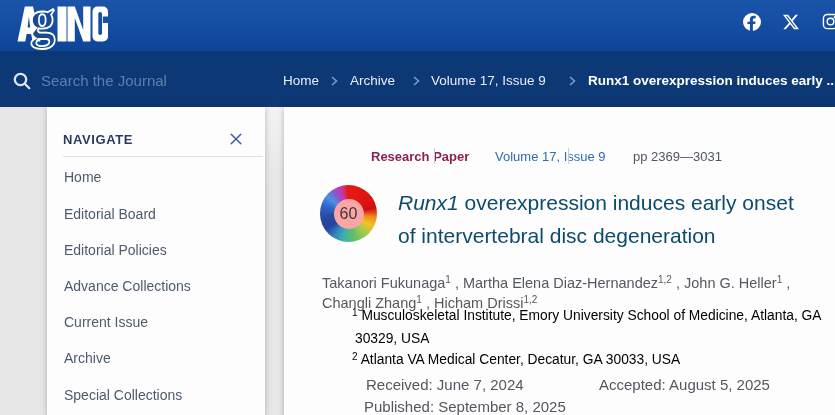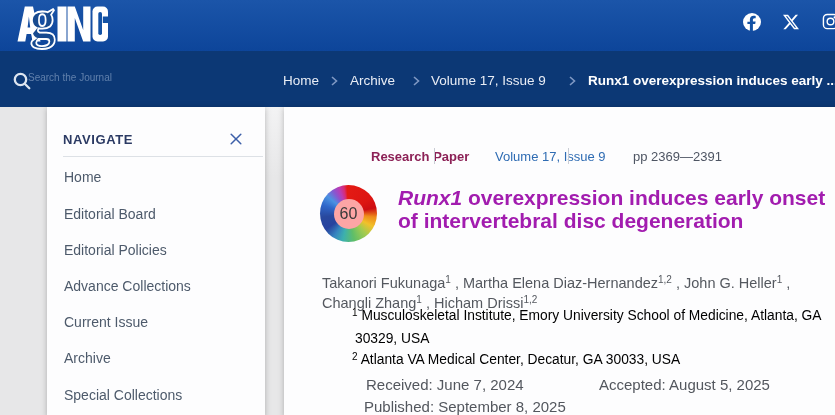--- a/index.html
+++ b/index.html
@@ -19,21 +19,21 @@
   .navitem { position:absolute; left:64px; font-size:14px; color:#4d5a6b; white-space:nowrap; }
   .bc { position:absolute; top:72.5px; font-size:13.5px; color:#e9edf5; white-space:nowrap; }
   .bc b { color:#fff; }
   .meta { position:absolute; top:148.5px; font-size:13px; white-space:nowrap;margin-left:48px; }
   .rp { color:#8c2156; font-weight:bold; }
   .vol { color:#2f6cb3; }
   .pp { color:#4e5563; }
   .vbar { position:absolute; top:147.5px; width:1px; height:16px; background:#c9ccd4; }
   .badge { position:absolute; left:320px; top:185px; width:57px; height:57px; }
   .title { position:absolute; left:398px; top:186px; font-size:21px;
-    font-weight:bold; color:#a21caf; line-height:23px; white-space:nowrap; }
+    font-weight:normal; color:#0c4a6e; line-height:33px; white-space:nowrap; }
   .authors { position:absolute; left:322px; top:253.5px; font-size:14.5px;
     color:#54585f; line-height:20.2px; white-space:nowrap;margin-top:19px; }
   sup { font-size:10px; line-height:0; vertical-align:baseline; position:relative; top:-4.5px; }
   .affil { position:absolute; font-size:13.8px; color:#000000; white-space:nowrap; }
   .dates { position:absolute; font-size:15px; color:#53575e; white-space:nowrap;margin-left:44px; }
 </style>
 </head>
 <body>
 <div class="topbar">
   <svg style="position:absolute;left:0;top:0" width="130" height="56" viewBox="0 0 130 56">
@@ -61,21 +61,21 @@
     <circle cx="17.8" cy="6.2" r="1.5" fill="#fff" stroke="none"></circle>
   </svg>
 </div>
 <div class="navbar">
   <svg style="position:absolute; left:13px; top:72px" width="17" height="17" viewBox="0 0 17 17" fill="none" stroke="#ccd5e3" stroke-width="2" stroke-linecap="round"></svg>
 </div>
 <svg style="position:absolute; left:13px; top:72px" width="18" height="18" viewBox="0 0 18 18" fill="none" stroke="#dde5f0" stroke-width="2.3" stroke-linecap="round">
   <circle cx="7.5" cy="7.5" r="5.7"></circle>
   <line x1="12" y1="12" x2="16.3" y2="16.3"></line>
 </svg>
-<div style="position:absolute; left:28px; top:72px; font-size:10px; color:rgba(210,223,245,.42)">Search the Journal</div>
+<div style="position:absolute; left:41px; top:72px; font-size:15px; color:rgba(210,223,245,.42)">Search the Journal</div>
 <span class="bc" style="left:283px">Home</span>
 <svg style="position:absolute;left:330px;top:75.5px" width="8" height="10" viewBox="0 0 8 10" fill="none" stroke="#8099c4" stroke-width="1.6">
     <polyline points="2,1 6.5,5 2,9"></polyline>
   </svg>
 <span class="bc" style="left:350px">Archive</span>
 <svg style="position:absolute;left:412px;top:75.5px" width="8" height="10" viewBox="0 0 8 10" fill="none" stroke="#8099c4" stroke-width="1.6">
     <polyline points="2,1 6.5,5 2,9"></polyline>
   </svg>
 <span class="bc" style="left:431px">Volume 17, Issue 9</span>
 <svg style="position:absolute;left:568px;top:75.5px" width="8" height="10" viewBox="0 0 8 10" fill="none" stroke="#8099c4" stroke-width="1.6">
@@ -97,21 +97,21 @@
 <div class="navitem" style="top:242px">Editorial Policies</div>
 <div class="navitem" style="top:278px">Advance Collections</div>
 <div class="navitem" style="top:314px">Current Issue</div>
 <div class="navitem" style="top:350px">Archive</div>
 <div class="navitem" style="top:387px">Special Collections</div>
 
 <span class="meta rp" style="left:323px">Research Paper</span>
 <div class="vbar" style="left:434px"></div>
 <span class="meta vol" style="left:447px">Volume 17, Issue 9</span>
 <div class="vbar" style="left:568px"></div>
-<span class="meta pp" style="left:585px">pp 2369—2391</span>
+<span class="meta pp" style="left:585px">pp 2369—3031</span>
 
 <div class="badge">
   <div style="width:57px;height:57px;border-radius:50%;background:
     conic-gradient(from 0deg,
       #e31a14 0deg, #dd1512 55deg, #cd0d12 78deg, #ef8c1a 98deg, #f2c12a 118deg,
       #a3cb4f 140deg, #5fbe68 168deg, #3cb0ae 192deg, #3585c0 212deg,
       #27429e 235deg, #28489e 262deg, #2f66c9 288deg, #4b92e2 309deg,
       #8a55cf 327deg, #bb3bb4 340deg, #d72b74 350deg, #e31a14 357deg);"></div>
   <div style="position:absolute;left:13.5px;top:13.5px;width:30px;height:30px;border-radius:50%;background:#fca5a5;
     display:flex;align-items:center;justify-content:center;font-size:16px;color:#3a3a3a;">60</div>

